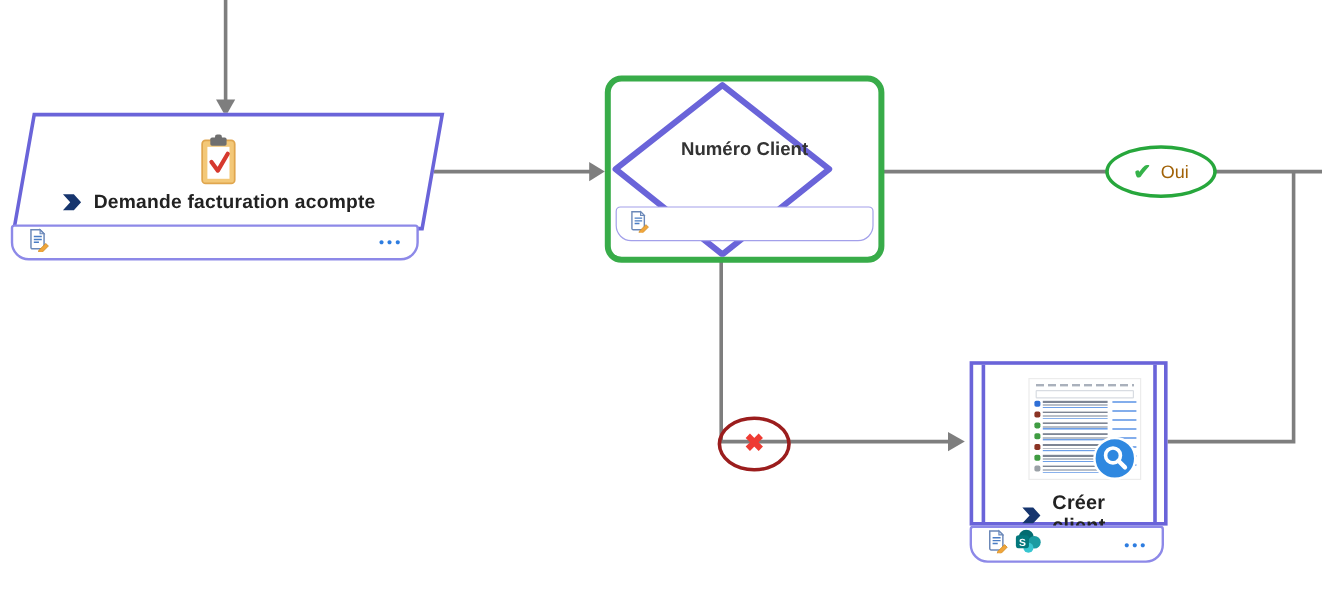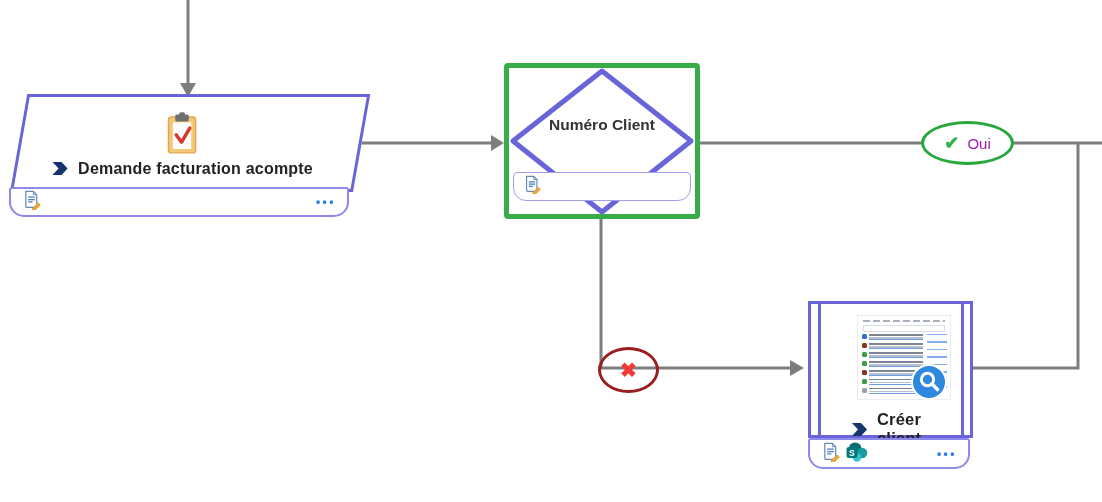--- a/index.html
+++ b/index.html
@@ -30,41 +30,41 @@
     justify-content:space-between; padding:0 11px; box-sizing:border-box; z-index:2;
   }
   .footer-demande { left:9px; top:187px; width:340px; height:30px; }
   .footer-creer   { left:808px; top:438px; width:162px; height:31px; }
   .footer-icons { display:flex; align-items:center; gap:6px; }
   .dots { color:#2e7de0; font-size:12px; font-weight:bold; letter-spacing:2.5px; line-height:1; }
 
   
   .decision {
     position:absolute; left:504px; top:63px; width:186px; height:146px;
-    border:5px solid #38ac49; border-radius:4px; background:#fff; z-index:1;
+    border:5px solid #38ac49; border-radius:14px; background:#fff; z-index:1;padding-left:37px;
   }
   .decision svg.diamond { position:absolute; left:0; top:0; }
   .decision-text {
     position:absolute; left:0; right:0; top:46px; text-align:center;
     font-size:15.5px; font-weight:bold; color:#333; line-height:22px; z-index:1;
   }
   .footer-decision {
     position:absolute; left:4px; right:4px; top:104px; height:27px;
     background:#fff; border:1.5px solid #a3a0ea; border-radius:4px 4px 13px 13px;
     display:flex; align-items:center; padding:0 9px; z-index:2;
   }
 
   
   .oval-oui {
     position:absolute; left:921px; top:121px; width:87px; height:38px;
     border:3.5px solid #27a73c; border-radius:50%; background:#fff;
     display:flex; align-items:center; justify-content:center; gap:8px; z-index:2;
   }
   .check-glyph { color:#35b24a; font-size:18px; font-weight:bold; line-height:1; }
-  .oui-text { font-size:15px; color:#a21caf; }
+  .oui-text { font-size:15px; color:#a16207; }
   .oval-non {
     position:absolute; left:598px; top:347px; width:55px; height:40px;
     border:3.5px solid #9b1d1d; border-radius:50%; background:transparent;
     display:flex; align-items:center; justify-content:center; z-index:2;
   }
   .cross-glyph { color:#ee3b33; font-size:20px; font-weight:bold; line-height:1; }
 
   
   .creer {
     position:absolute; left:808px; top:301px; width:159px; height:131px;

